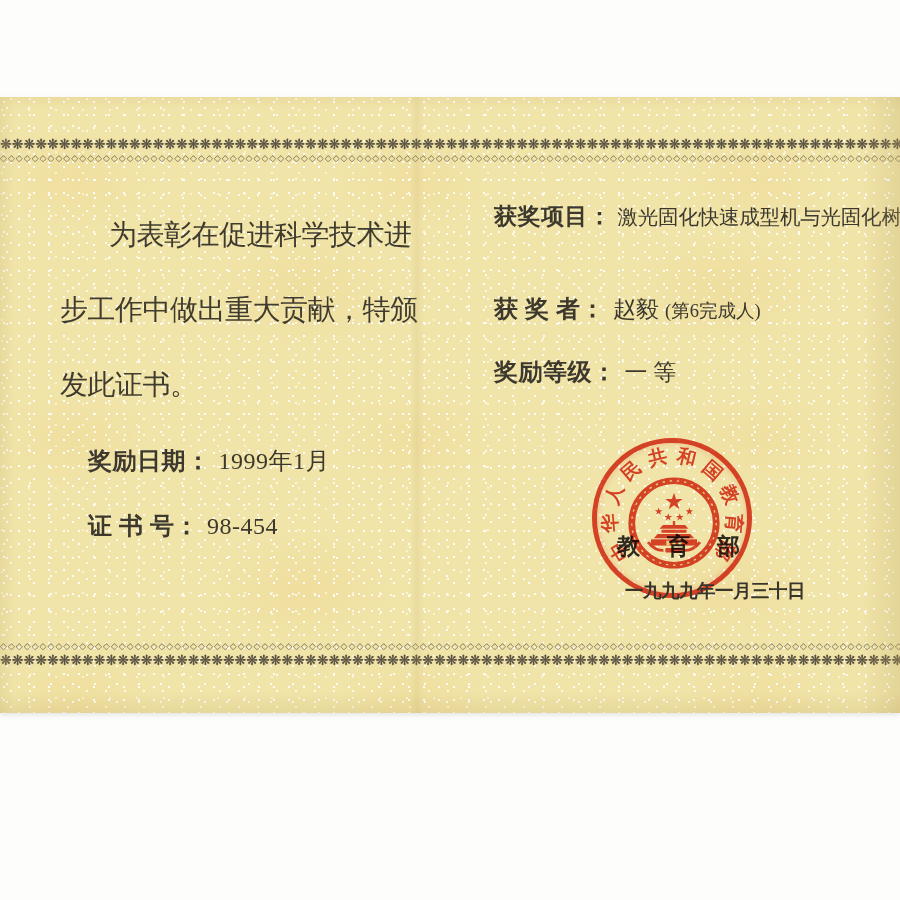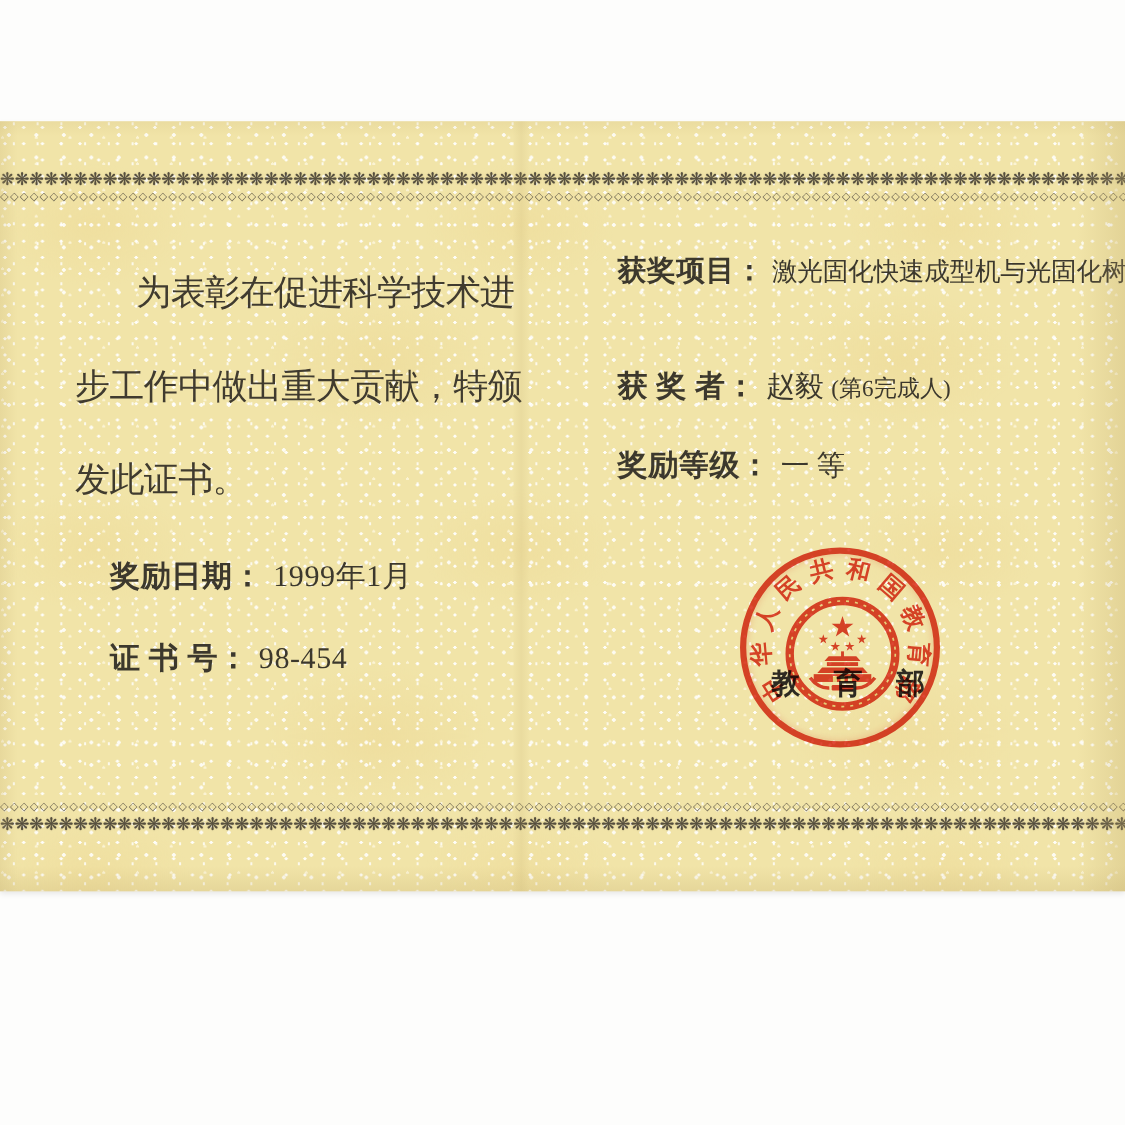--- a/index.html
+++ b/index.html
@@ -148,17 +148,18 @@
           <rect x="-1.7" y="18.5" width="3.4" height="5" fill="#f3e7b0"></rect>
           <rect x="4.6" y="18.5" width="3.4" height="5" fill="#f3e7b0"></rect>
 
           <rect x="-9" y="26" width="18" height="4.6" rx="1"></rect>
           <path d="M-27,20 q7,9 16,8.5" fill="none" stroke="#df3b28" stroke-width="3"></path>
           <path d="M27,20 q-7,9 -16,8.5" fill="none" stroke="#df3b28" stroke-width="3"></path>
         </g>
       </svg>
     </div>
 
+    <div class="seal-date">一九九九年一月三十日</div>
 
     <div class="orn diamonds b-diamonds">◇◇◇◇◇◇◇◇◇◇◇◇◇◇◇◇◇◇◇◇◇◇◇◇◇◇◇◇◇◇◇◇◇◇◇◇◇◇◇◇◇◇◇◇◇◇◇◇◇◇◇◇◇◇◇◇◇◇◇◇◇◇◇◇◇◇◇◇◇◇◇◇◇◇◇◇◇◇◇◇◇◇◇◇◇◇◇◇◇◇◇◇◇◇◇◇◇◇◇◇◇◇◇◇◇◇◇◇◇◇◇◇◇◇◇◇◇◇◇◇◇◇◇◇◇◇◇◇◇◇</div>
     <div class="orn stars b-stars">❋❋❋❋❋❋❋❋❋❋❋❋❋❋❋❋❋❋❋❋❋❋❋❋❋❋❋❋❋❋❋❋❋❋❋❋❋❋❋❋❋❋❋❋❋❋❋❋❋❋❋❋❋❋❋❋❋❋❋❋❋❋❋❋❋❋❋❋❋❋❋❋❋❋❋❋❋❋❋❋</div>
   </div>
 </div>
 
 </body></html>

